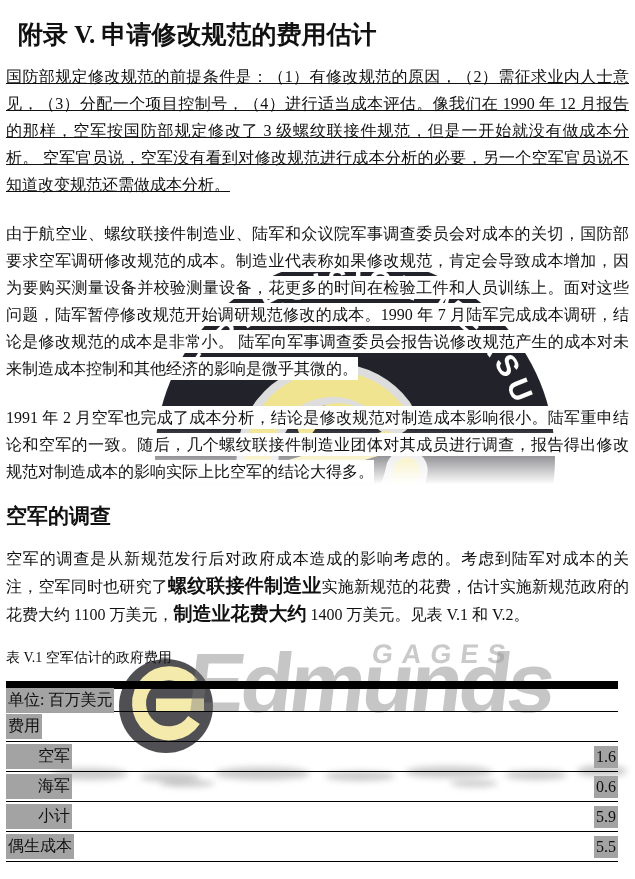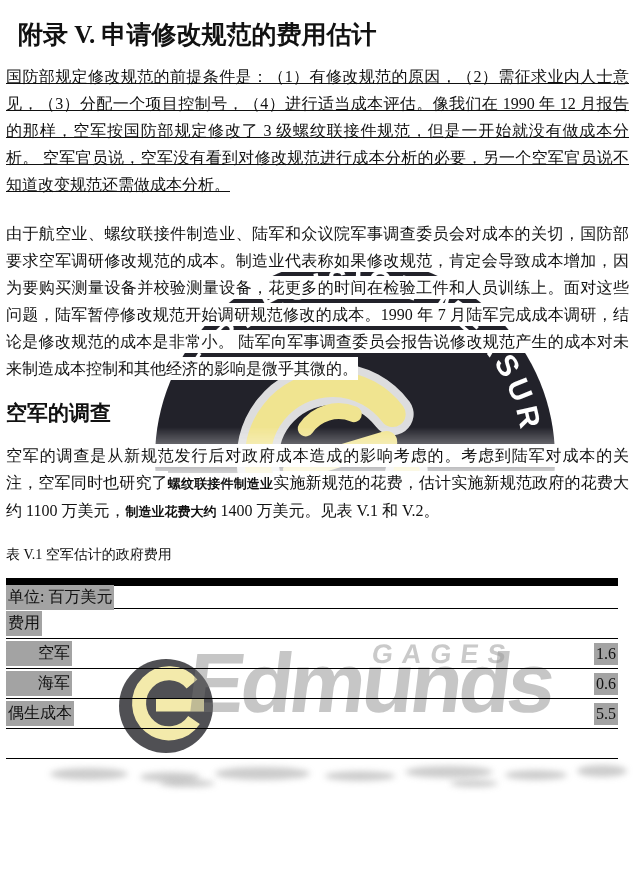--- a/index.html
+++ b/index.html
@@ -61,21 +61,21 @@
   #main-paragraphs .para{margin-top:22px;}
   #main-paragraphs .para:first-child{margin-top:13px;text-decoration:underline;}
   #section-paragraphs .para{margin-top:0;}
   .seg{
     background:#ffffff;
     padding:3px 0;
     box-decoration-break:clone;-webkit-box-decoration-break:clone;
   }
   .seg-em{
     font-family:"Liberation Sans","DejaVu Sans",sans-serif;
-    font-weight:600;font-size:13px;
+    font-weight:600;font-size:19px;
   }
   
   .table-caption{
     margin:20px 0 0;font-size:14px;line-height:20px;
   }
   .cost-table{margin-top:13px;width:612px;}
   .tbar-top{height:8px;background:#000;}
   .trow{
     display:flex;justify-content:space-between;align-items:center;
     height:29px;border-bottom:1px solid #000;
@@ -132,20 +132,21 @@
     </div>
   </div>
 
   <div class="content">
 
     <h1 class="doc-title">附录 V.  申请修改规范的费用估计</h1>
 
     <div id="main-paragraphs">
         <p class="para"><span class="seg">国防部规定修改规范的前提条件是：（1）有修改规范的原因，（2）需征求业内人士意见，（3）分配一个项目控制号，（4）进行适当成本评估。像我们在 1990 年 12 月报告的那样，空军按国防部规定修改了 3 级螺纹联接件规范，但是一开始就没有做成本分析。 空军官员说，空军没有看到对修改规范进行成本分析的必要，另一个空军官员说不知道改变规范还需做成本分析。</span></p>
         <p class="para"><span class="seg">由于航空业、螺纹联接件制造业、陆军和众议院军事调查委员会对成本的关切，国防部要求空军调研修改规范的成本。制造业代表称如果修改规范，肯定会导致成本增加，因为要购买测量设备并校验测量设备，花更多的时间在检验工件和人员训练上。面对这些问题，陆军暂停修改规范开始调研规范修改的成本。1990 年 7 月陆军完成成本调研，结论是修改规范的成本是非常小。 陆军向军事调查委员会报告说修改规范产生的成本对未来制造成本控制和其他经济的影响是微乎其微的。</span></p>
+        <p class="para"><span class="seg">1991 年 2 月空军也完成了成本分析，结论是修改规范对制造成本影响很小。陆军重申结论和空军的一致。随后，几个螺纹联接件制造业团体对其成员进行调查，报告得出修改规范对制造成本的影响实际上比空军的结论大得多。</span></p>
       </div>
 
     <h2 class="section-heading">空军的调查</h2>
 
     <div id="section-paragraphs">
         <p class="para"><span class="seg">空军的调查是从新规范发行后对政府成本造成的影响考虑的。考虑到陆军对成本的关注，空军同时也研究了</span><span class="seg seg-em">螺纹联接件制造业</span><span class="seg">实施新规范的花费，估计实施新规范政府的花费大约 1100 万美元，</span><span class="seg seg-em">制造业花费大约</span><span class="seg"> 1400 万美元。见表 V.1 和 V.2。</span></p>
       </div>
 
     <div class="table-caption">表 V.1  空军估计的政府费用</div>
 
@@ -159,20 +160,24 @@
             <span class="cell-label">费用</span>
           </div>
           <div class="trow indent">
             <span class="cell-label">空军</span>
             <span class="cell-value">1.6</span>
           </div>
           <div class="trow indent">
             <span class="cell-label">海军</span>
             <span class="cell-value">0.6</span>
           </div>
+          <div class="trow indent">
+            <span class="cell-label">小计</span>
+            <span class="cell-value">5.9</span>
+          </div>
           <div class="trow">
             <span class="cell-label">偶生成本</span>
             <span class="cell-value">5.5</span>
           </div>
           <div class="trow bold"></div>
         </div>
 
     </div>
 
   </div>

